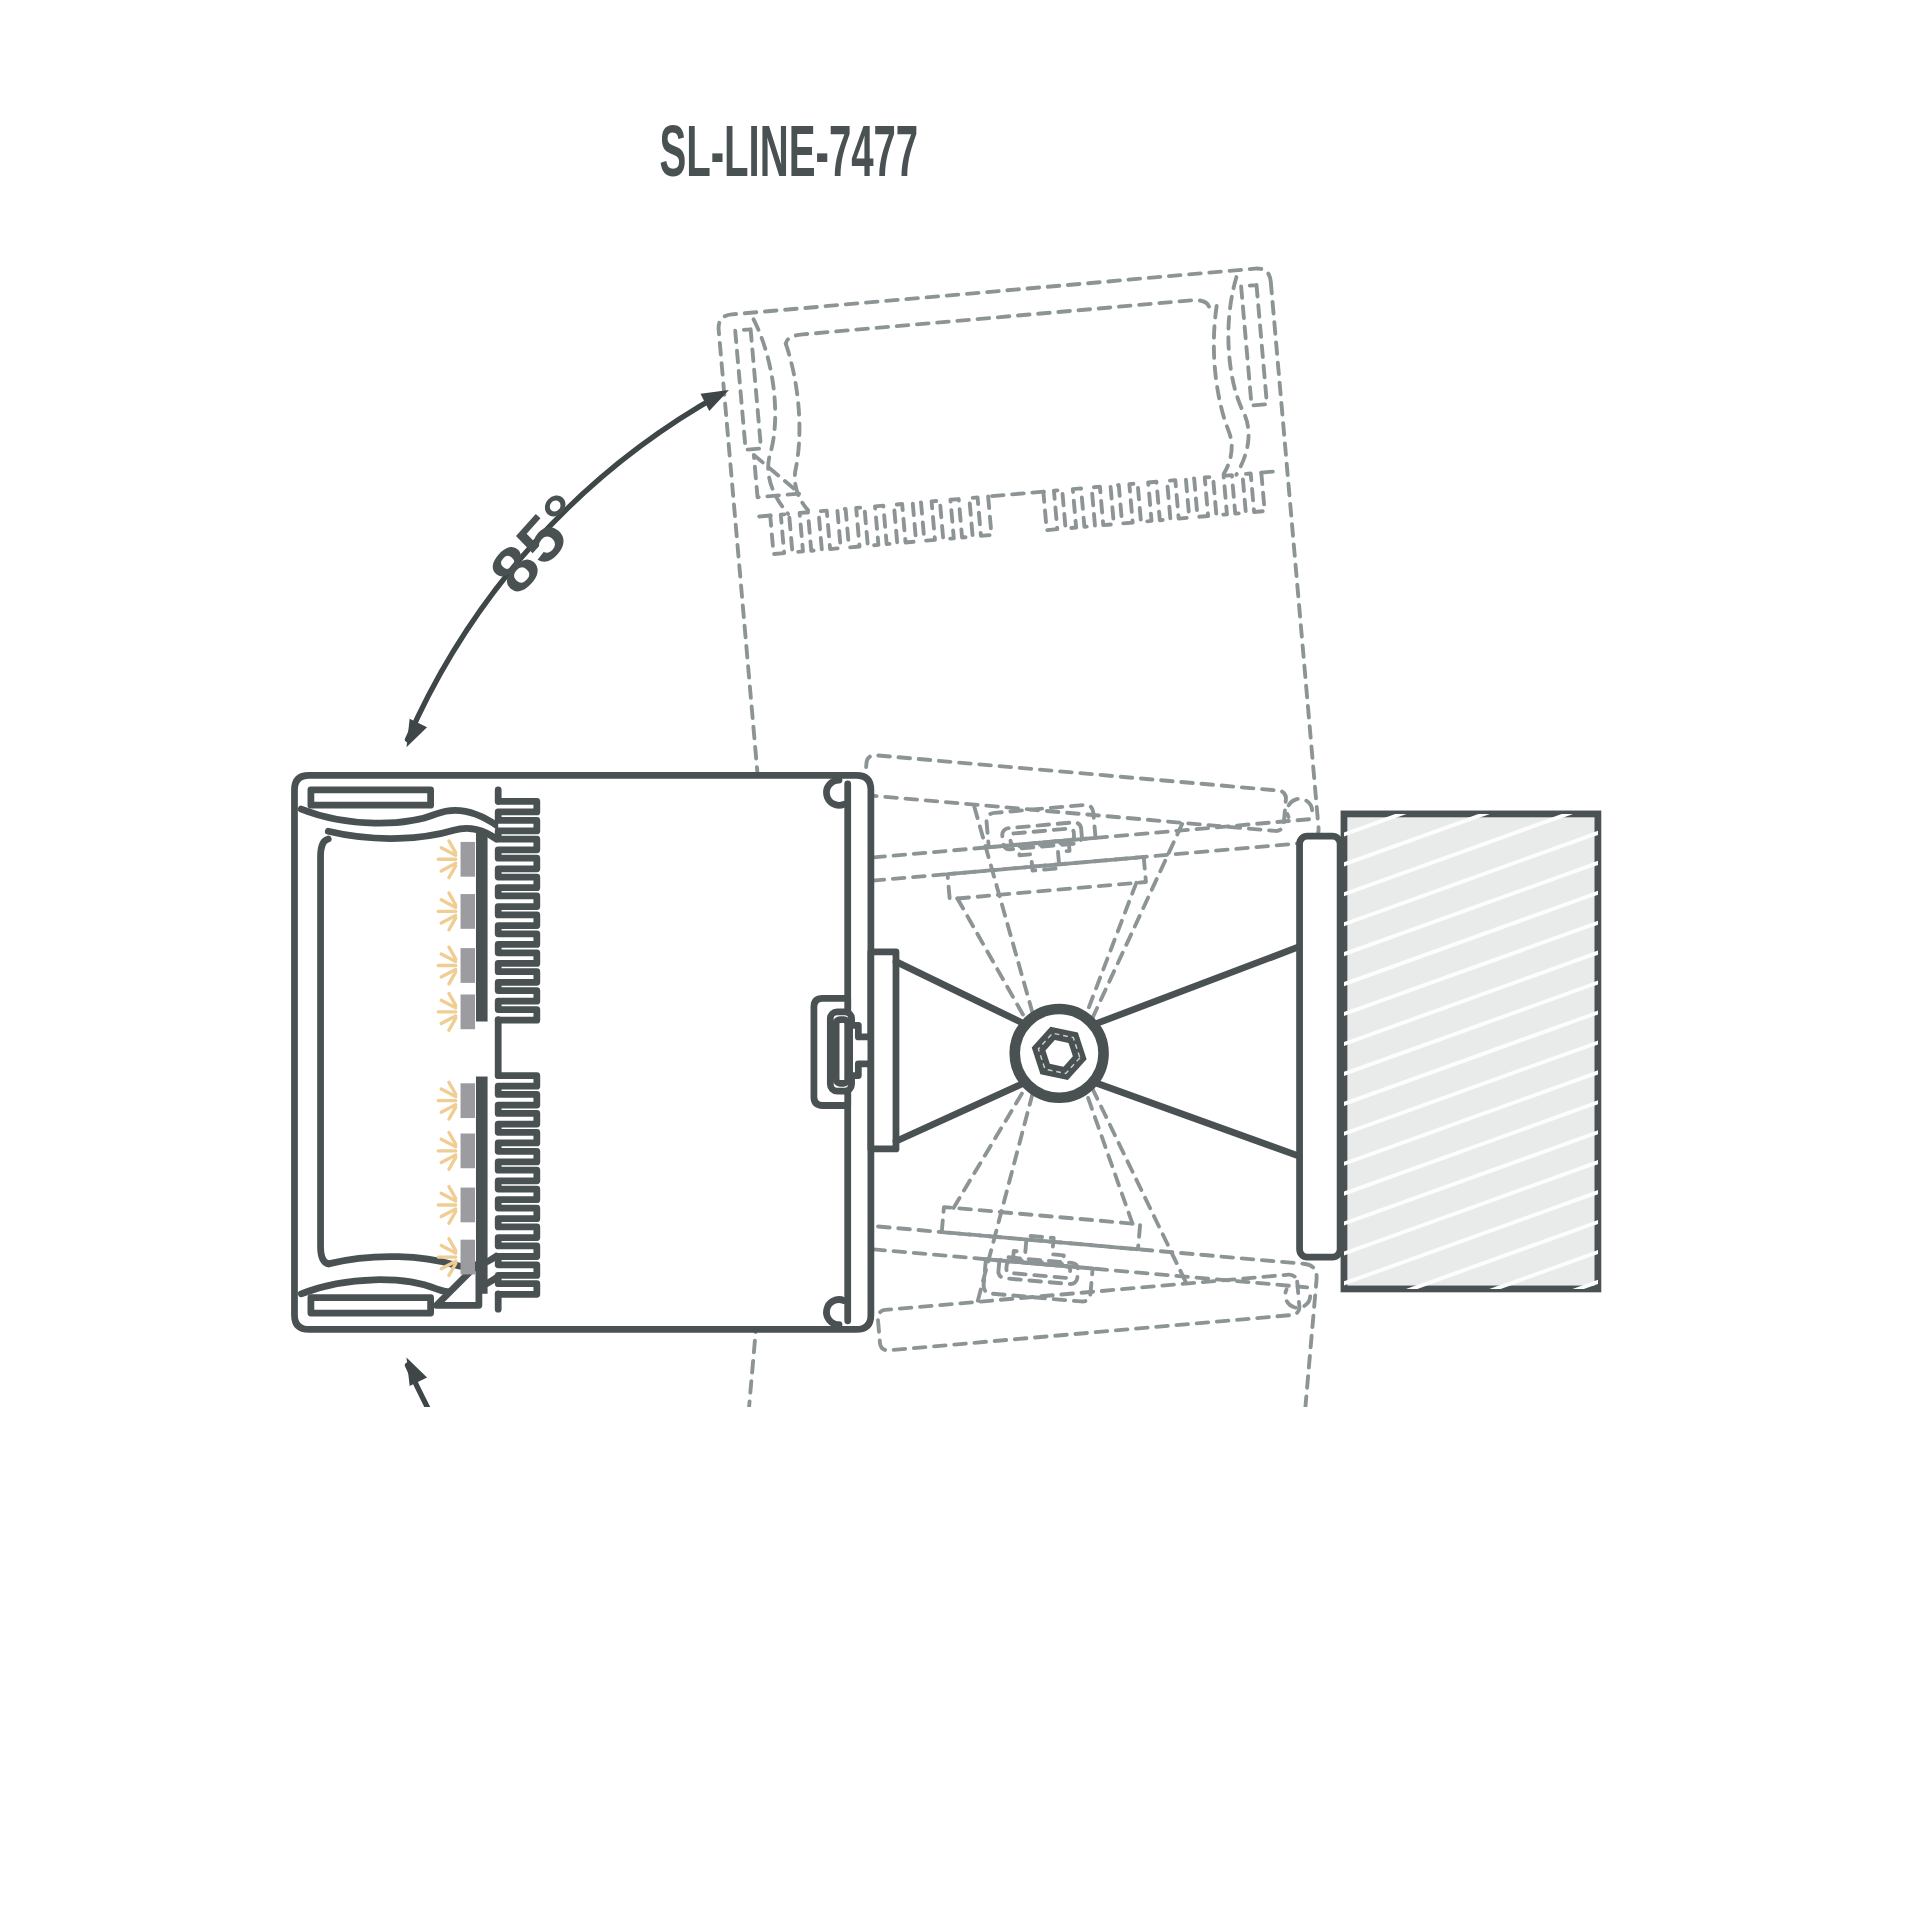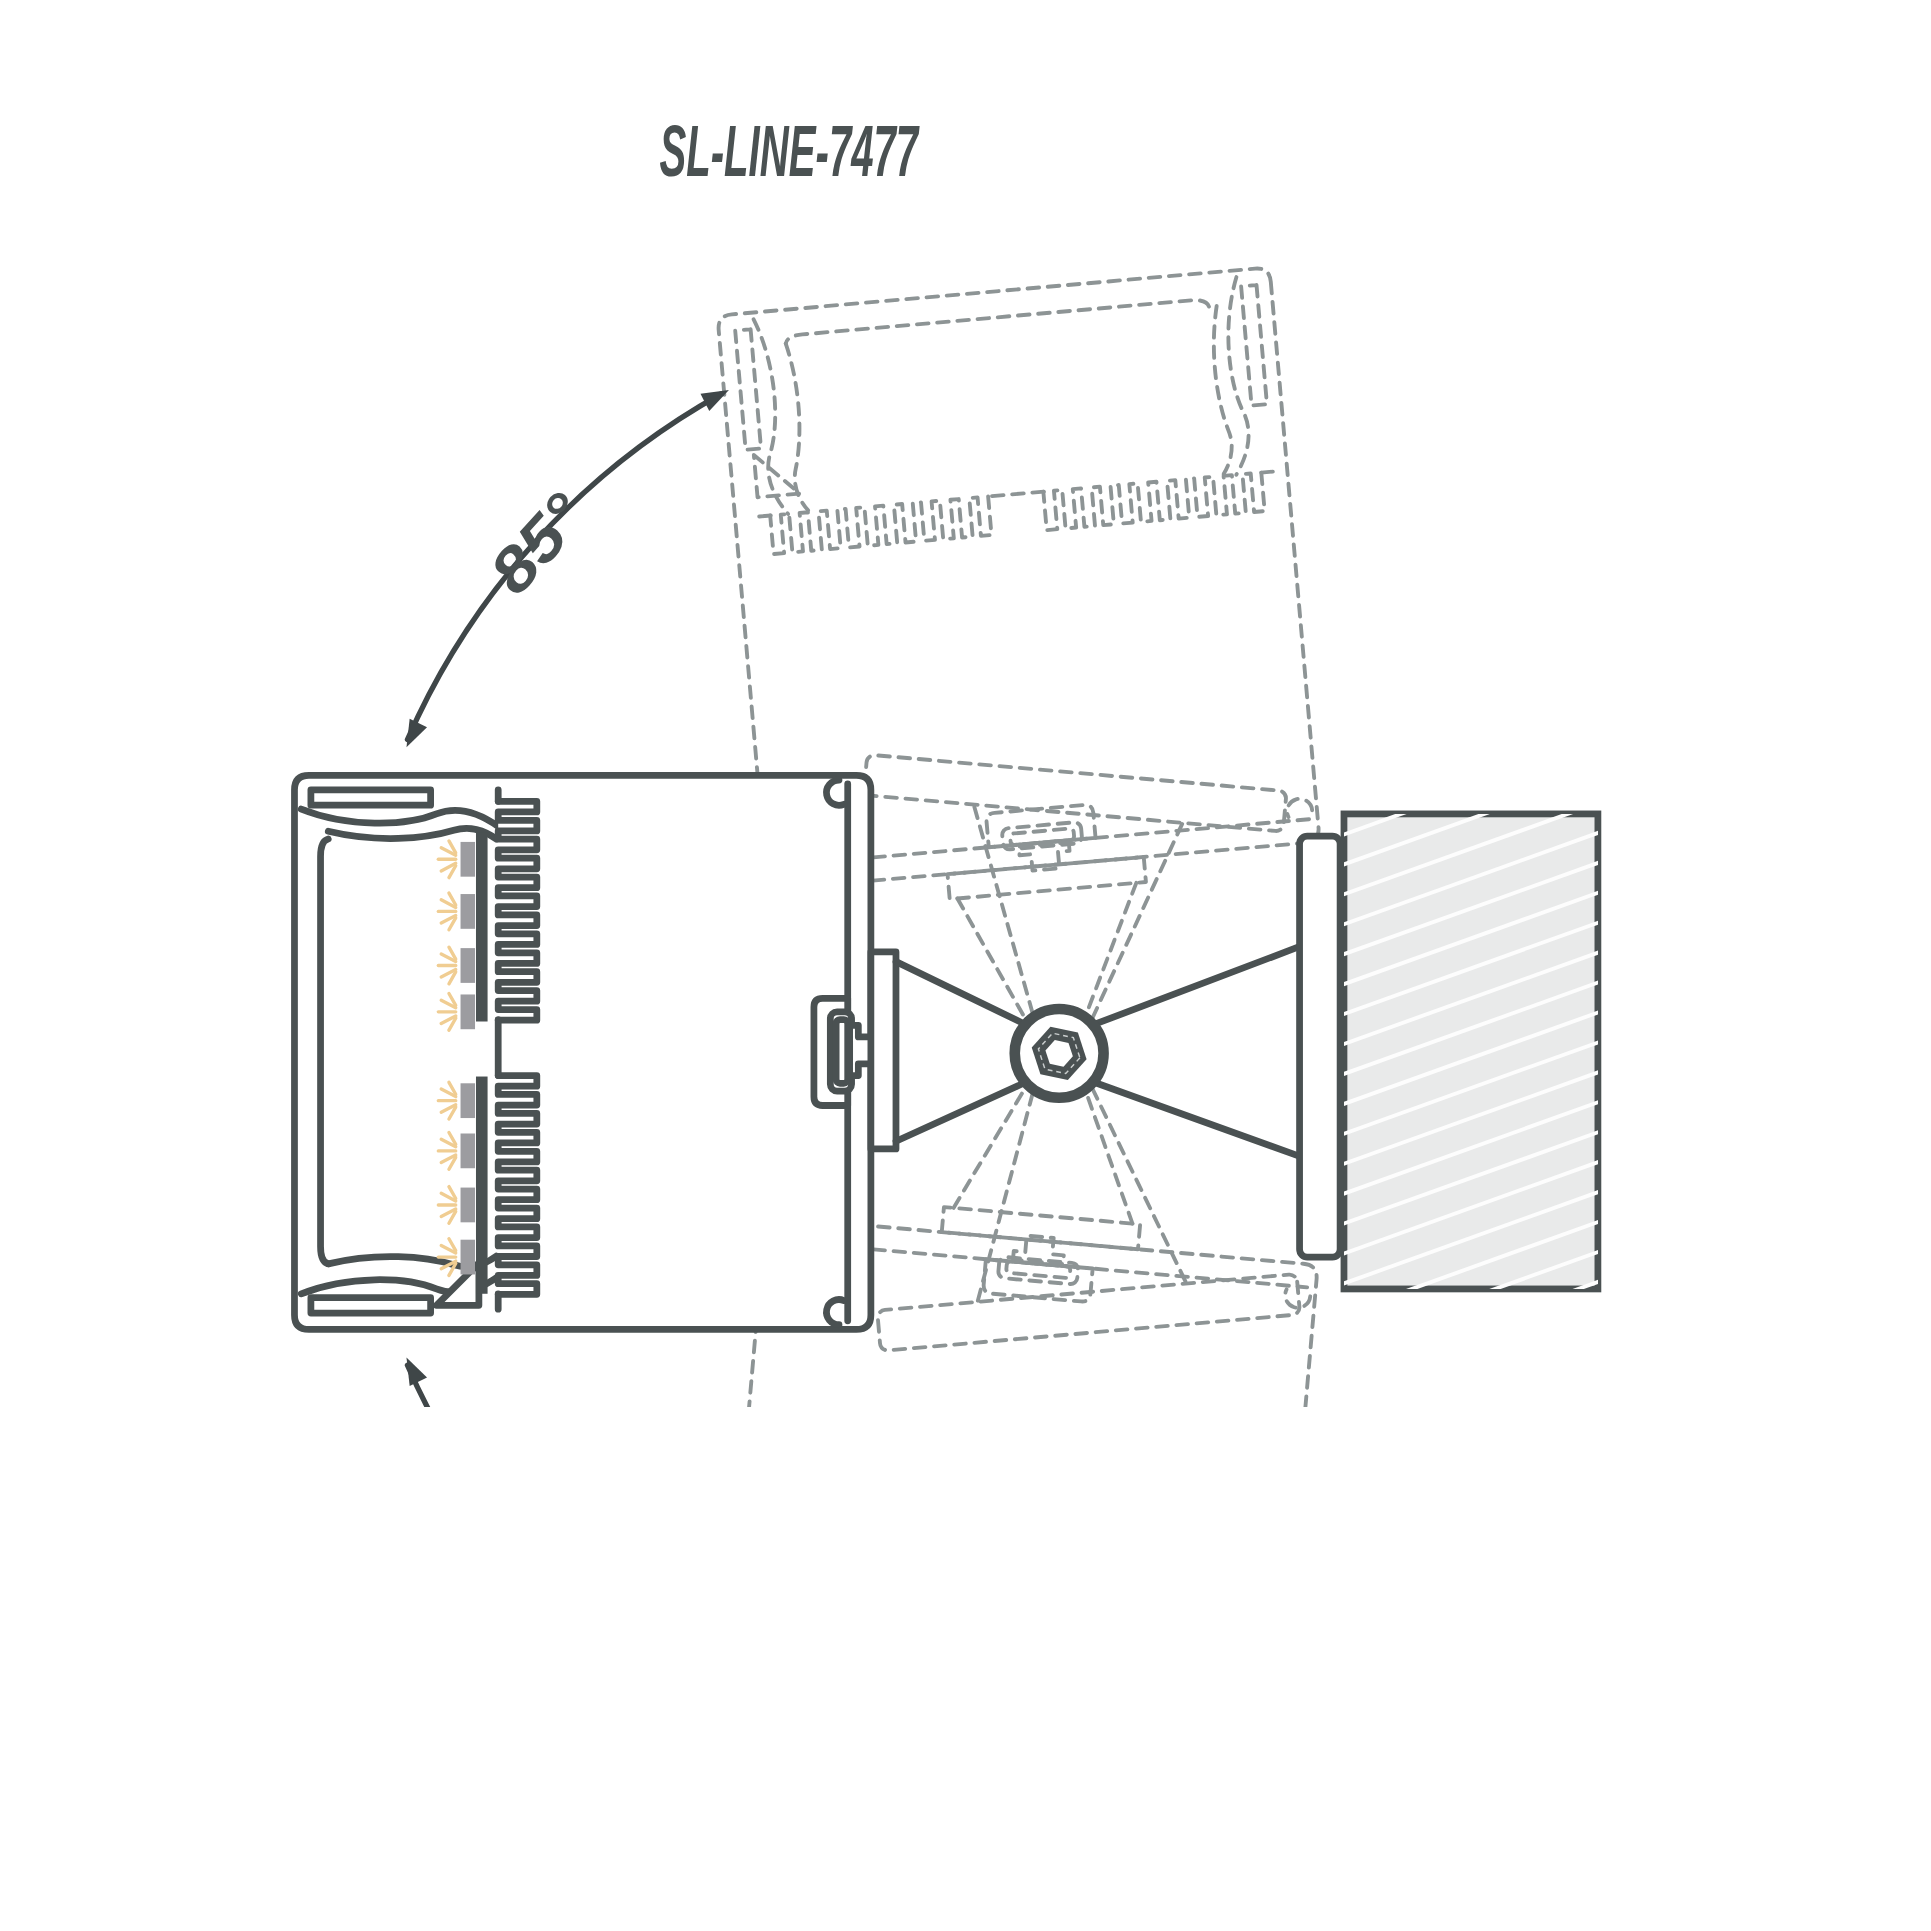--- a/index.html
+++ b/index.html
@@ -1,17 +1,17 @@
 <!DOCTYPE html>
 <html><head>
 <meta charset="utf-8">
 <style>
   html,body{margin:0;padding:0;background:#ffffff;}
   .stage{position:relative;width:1931px;height:1407px;background:var(--bg,#fff);overflow:hidden;
-         font-family:"Liberation Sans", sans-serif;font-style:italic;}
+         font-family:"Liberation Sans", sans-serif;}
   svg{display:block}
   .solid{fill:#ffffff;stroke:var(--line,#4a5152);stroke-width:7;stroke-linejoin:round;stroke-linecap:round;}
   .ghost{fill:none;stroke:var(--ghost,#8d9495);stroke-width:4;stroke-dasharray:12 9;
          stroke-linejoin:round;stroke-linecap:round;}
   .arrow{fill:none;stroke:var(--arrow,#3f4648);stroke-width:5.5;stroke-linecap:round;}
   .arrowhead{fill:var(--arrow,#3f4648);stroke:none;}
   .lbl{fill:var(--text,#4a5152);font-weight:bold;}
   .title{fill:var(--text,#4a5152);font-weight:bold;}
 </style>
 </head>

